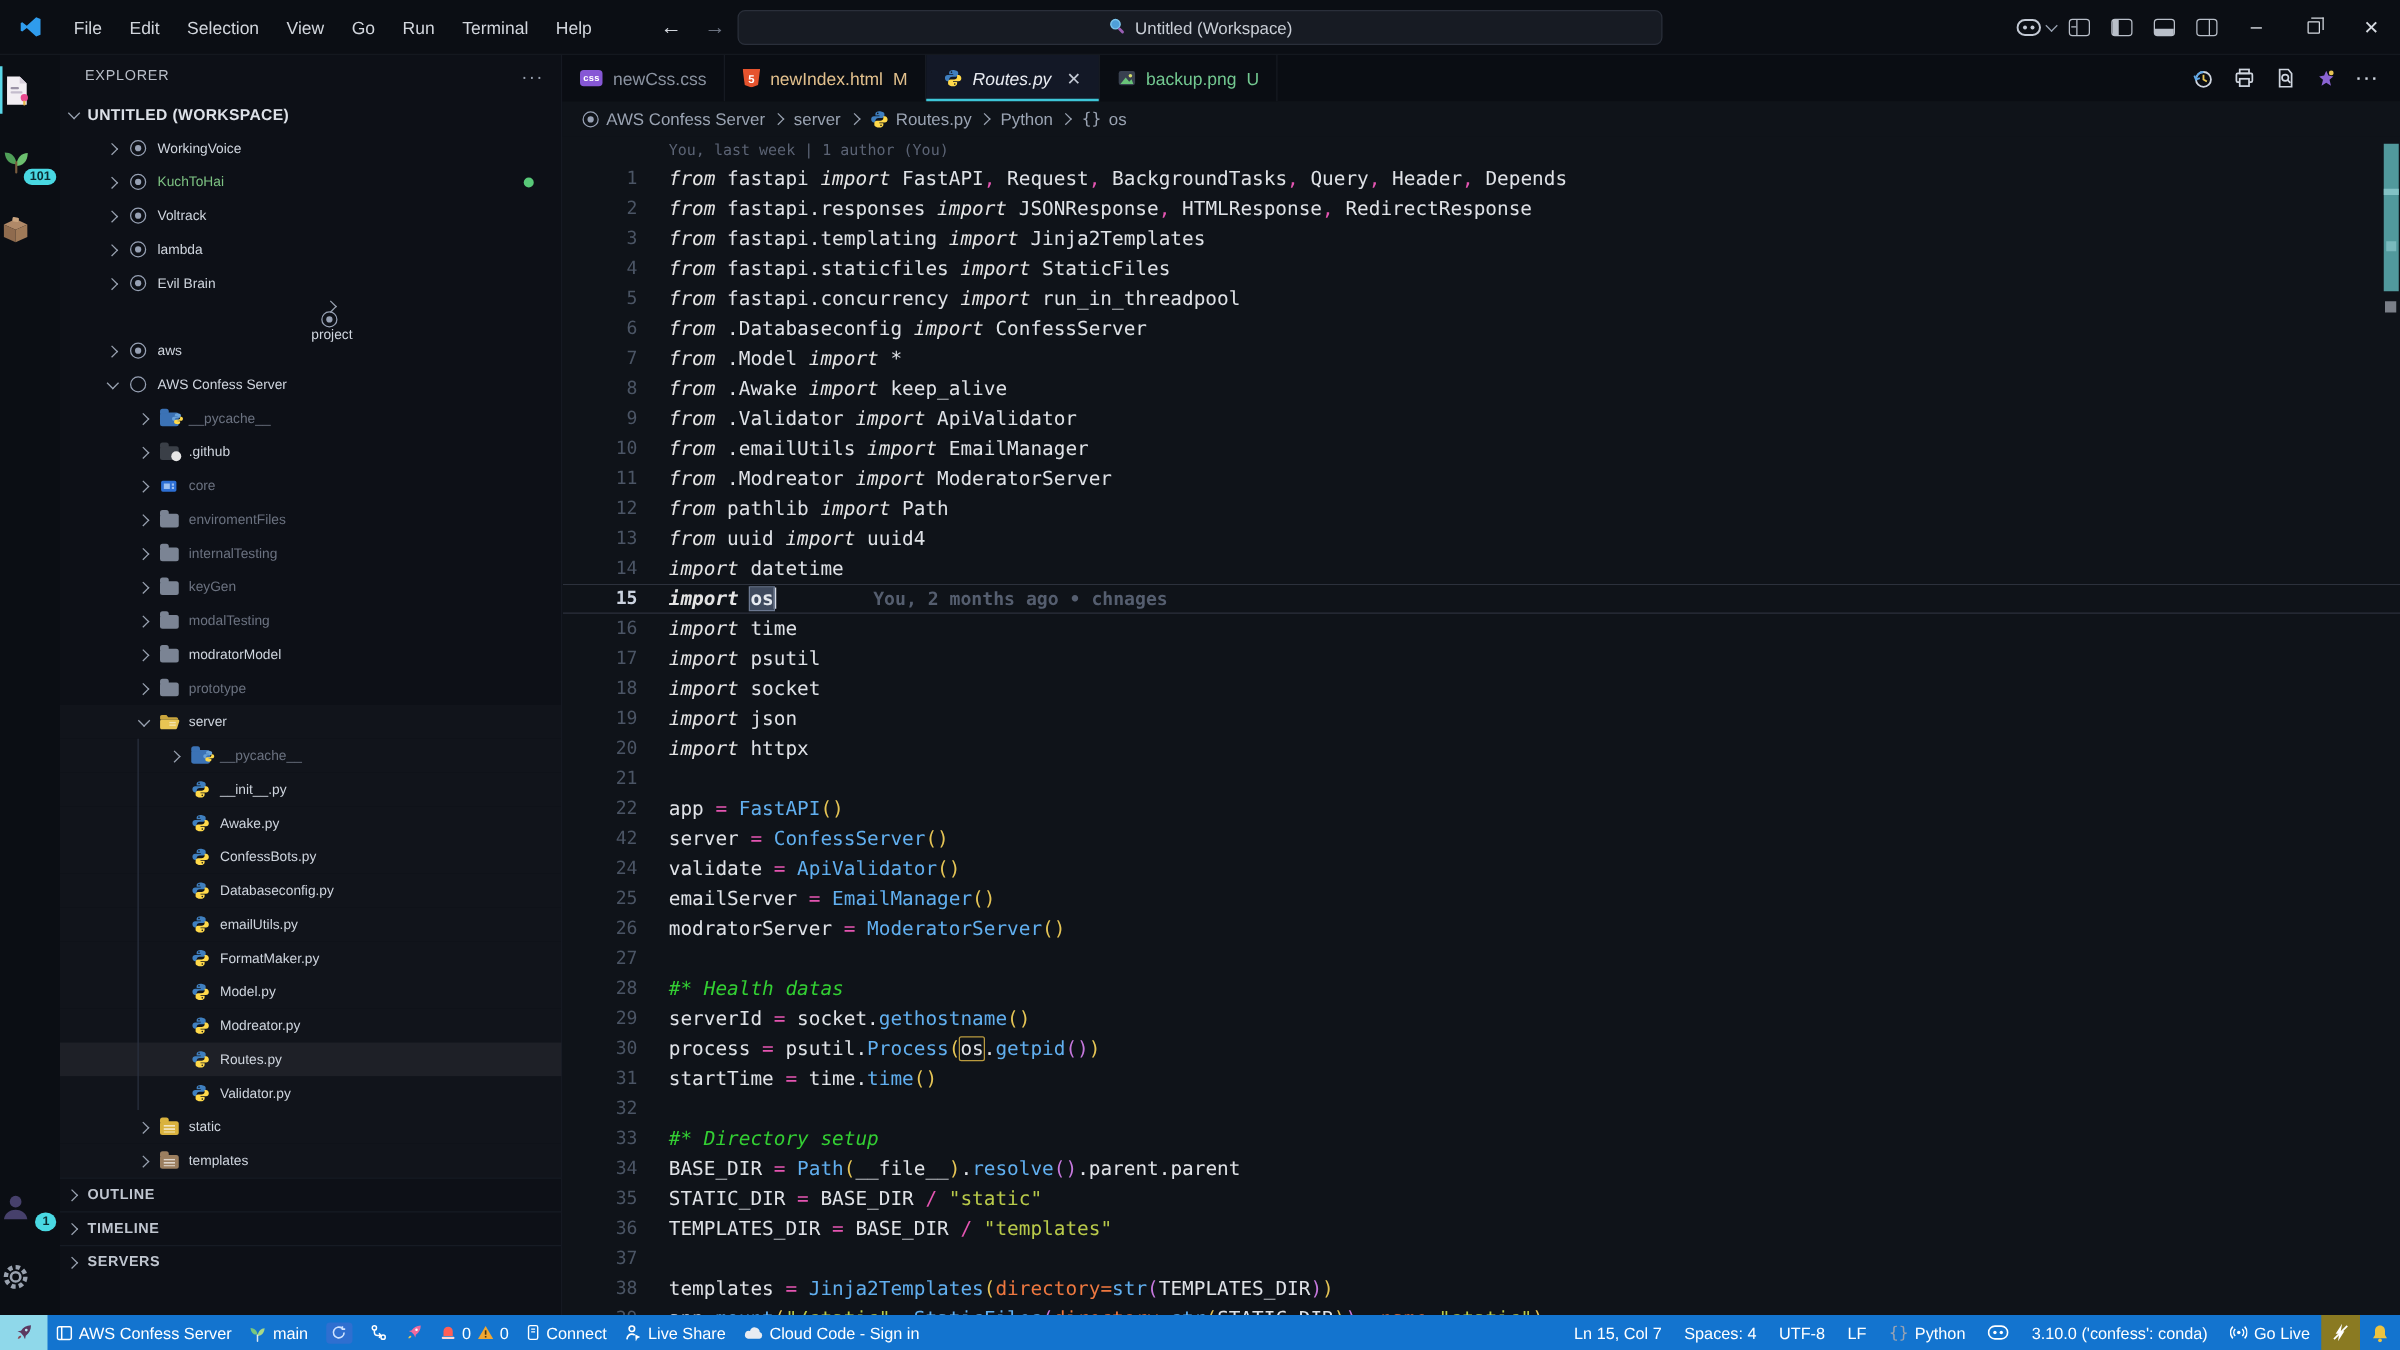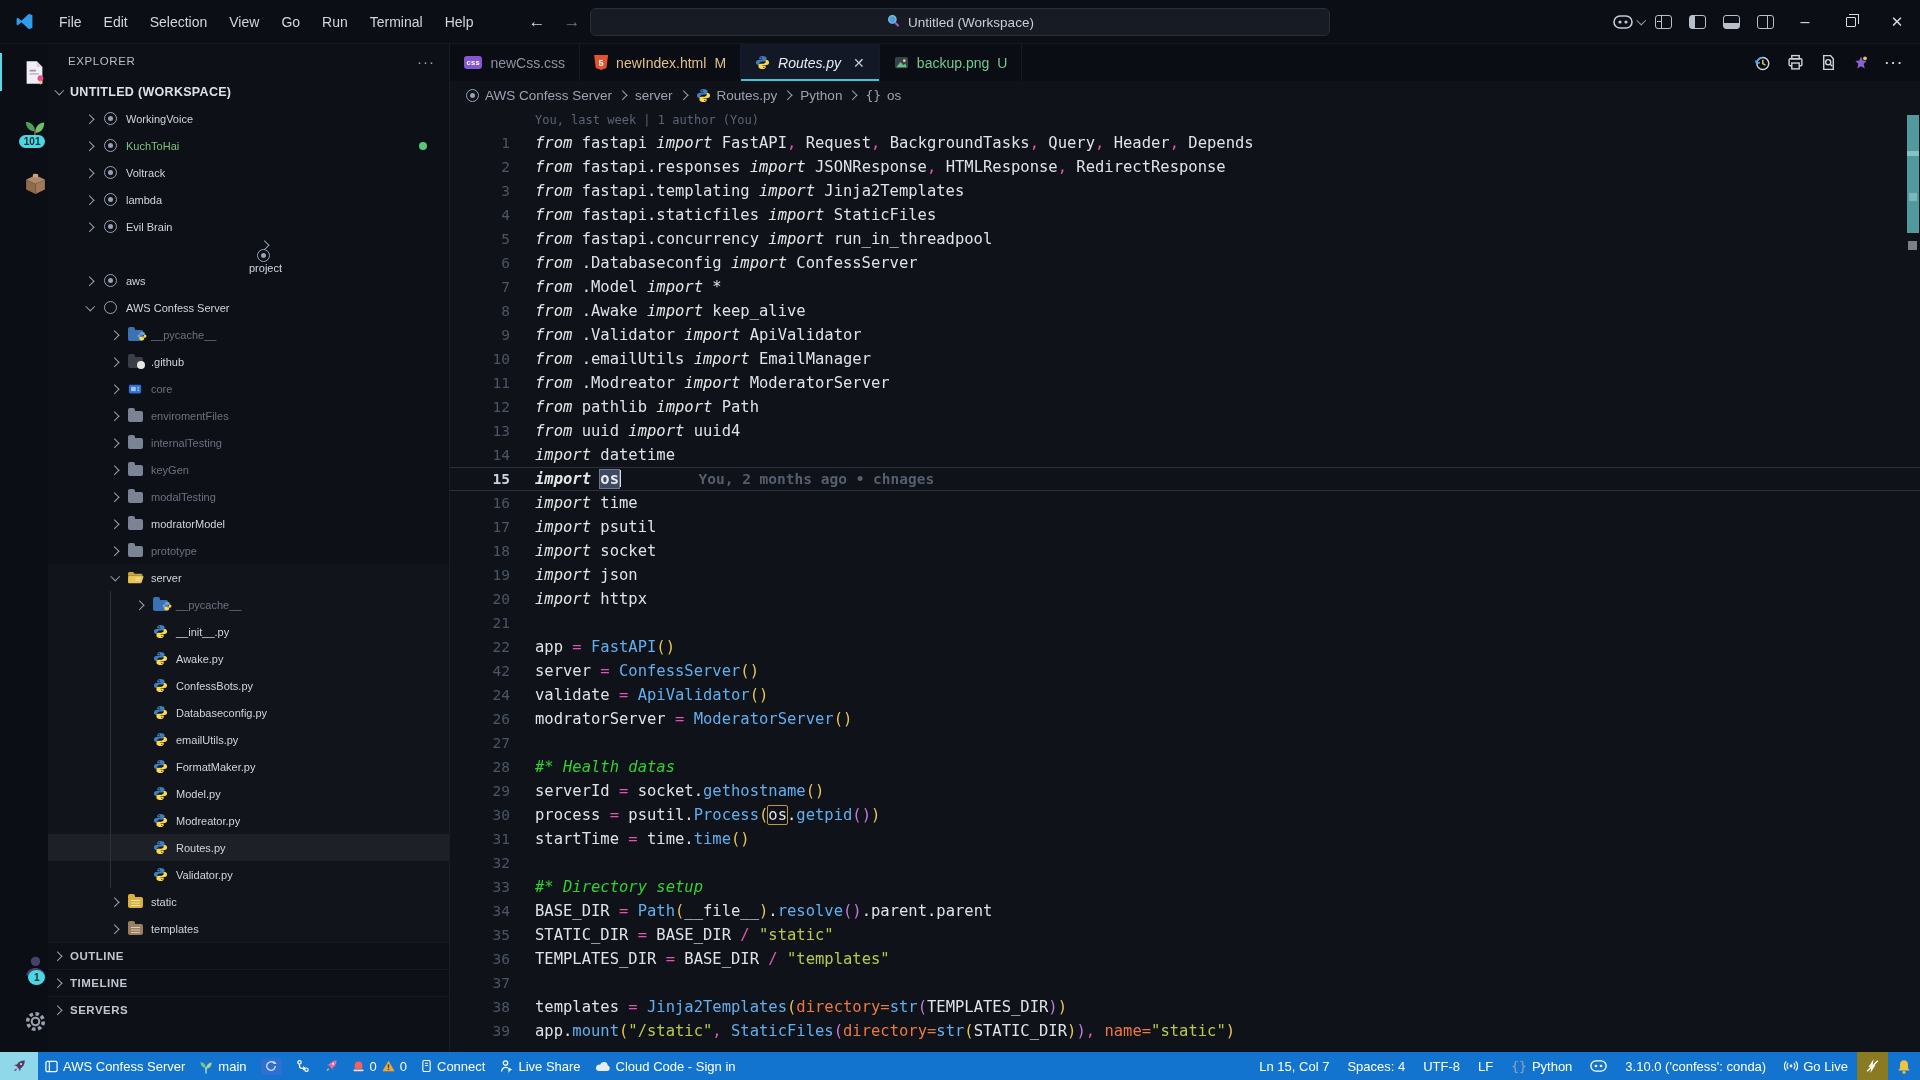--- a/index.html
+++ b/index.html
@@ -24,21 +24,21 @@
   .restore-glyph { width:10px; height:10px; border:1.2px solid #d7dbe2; border-radius:1px; position:relative; }
   .restore-glyph::before { content:""; position:absolute; left:2px; top:-4px; width:9px; height:9px; border-top:1.2px solid #d7dbe2; border-right:1.2px solid #d7dbe2; }
   .chev { display:inline-block; width:9px; height:9px; position:relative; }
   .chev::before { content:""; position:absolute; width:5.5px; height:5.5px; border-right:1.5px solid #9aa3b2; border-bottom:1.5px solid #9aa3b2; }
   .chev.r::before { transform:rotate(-45deg); left:0px; top:1.5px; }
   .chev.d::before { transform:rotate(45deg); left:1.5px; top:0px; }
 
   
   #main { display:flex; height:1008px; }
   #activitybar { width:48px; background:#0b0e14; display:flex; flex-direction:column; align-items:center; padding-top:5px; }
-  .act-item { width:48px; height:46px; display:flex; align-items:center; justify-content:flex-end; position:relative; margin-bottom:10px; }
+  .act-item { width:48px; height:46px; display:flex; align-items:center; justify-content:flex-start; position:relative; margin-bottom:10px; }
   .act-item.active::before { content:""; position:absolute; left:0; top:4px; bottom:4px; width:2px; background:#5ad7e8; }
   .act-badge { position:absolute; right:3px; bottom:3px; background:#49d8e2; color:#0b2b30; font-size:10px; font-weight:bold; border-radius:9px; padding:1.5px 4.5px; line-height:1; }
   .act-bottom { margin-top:auto; display:flex; flex-direction:column; align-items:center; }
 
   
   #sidebar { width:402px; background:#0d1017; border-right:1px solid #181d27; display:flex; flex-direction:column; color:#cfd5de; }
   .sb-header { height:34px; display:flex; align-items:center; padding:0 14px 0 20px; font-size:11.5px; letter-spacing:.6px; color:#b8bec8; }
   .sb-header .dots { margin-left:auto; color:#9aa3b2; font-size:15px; letter-spacing:1px; }
   .ws-row { height:27px; display:flex; align-items:center; gap:7px; padding-left:6px; font-weight:bold; font-size:12.5px; color:#dde1e8; letter-spacing:.3px; }
   #tree { position:relative; }
@@ -766,20 +766,21 @@
           <div class="code-line cur"><span class="ln">15</span><span class="lc"><span class="tk-k">import</span><span class="tk-v"> </span><span class="tk-hl1">os</span><span class="cursor-caret"></span><span class="inline-blame">You, 2 months ago • chnages</span></span></div>
           <div class="code-line"><span class="ln">16</span><span class="lc"><span class="tk-k">import</span><span class="tk-v"> time</span></span></div>
           <div class="code-line"><span class="ln">17</span><span class="lc"><span class="tk-k">import</span><span class="tk-v"> psutil</span></span></div>
           <div class="code-line"><span class="ln">18</span><span class="lc"><span class="tk-k">import</span><span class="tk-v"> socket</span></span></div>
           <div class="code-line"><span class="ln">19</span><span class="lc"><span class="tk-k">import</span><span class="tk-v"> json</span></span></div>
           <div class="code-line"><span class="ln">20</span><span class="lc"><span class="tk-k">import</span><span class="tk-v"> httpx</span></span></div>
           <div class="code-line"><span class="ln">21</span><span class="lc"></span></div>
           <div class="code-line"><span class="ln">22</span><span class="lc"><span class="tk-v">app </span><span class="tk-o">=</span><span class="tk-v"> </span><span class="tk-f">FastAPI</span><span class="tk-py">()</span></span></div>
           <div class="code-line"><span class="ln">42</span><span class="lc"><span class="tk-v">server </span><span class="tk-o">=</span><span class="tk-v"> </span><span class="tk-f">ConfessServer</span><span class="tk-py">()</span></span></div>
           <div class="code-line"><span class="ln">24</span><span class="lc"><span class="tk-v">validate </span><span class="tk-o">=</span><span class="tk-v"> </span><span class="tk-f">ApiValidator</span><span class="tk-py">()</span></span></div>
+          <div class="code-line"><span class="ln">25</span><span class="lc"><span class="tk-v">emailServer </span><span class="tk-o">=</span><span class="tk-v"> </span><span class="tk-f">EmailManager</span><span class="tk-py">()</span></span></div>
           <div class="code-line"><span class="ln">26</span><span class="lc"><span class="tk-v">modratorServer </span><span class="tk-o">=</span><span class="tk-v"> </span><span class="tk-f">ModeratorServer</span><span class="tk-py">()</span></span></div>
           <div class="code-line"><span class="ln">27</span><span class="lc"></span></div>
           <div class="code-line"><span class="ln">28</span><span class="lc"><span class="tk-c">#* Health datas</span></span></div>
           <div class="code-line"><span class="ln">29</span><span class="lc"><span class="tk-v">serverId </span><span class="tk-o">=</span><span class="tk-v"> socket.</span><span class="tk-f">gethostname</span><span class="tk-py">()</span></span></div>
           <div class="code-line"><span class="ln">30</span><span class="lc"><span class="tk-v">process </span><span class="tk-o">=</span><span class="tk-v"> psutil.</span><span class="tk-f">Process</span><span class="tk-py">(</span><span class="tk-hl2">os</span><span class="tk-v">.</span><span class="tk-f">getpid</span><span class="tk-pp">()</span><span class="tk-py">)</span></span></div>
           <div class="code-line"><span class="ln">31</span><span class="lc"><span class="tk-v">startTime </span><span class="tk-o">=</span><span class="tk-v"> time.</span><span class="tk-f">time</span><span class="tk-py">()</span></span></div>
           <div class="code-line"><span class="ln">32</span><span class="lc"></span></div>
           <div class="code-line"><span class="ln">33</span><span class="lc"><span class="tk-c">#* Directory setup</span></span></div>
           <div class="code-line"><span class="ln">34</span><span class="lc"><span class="tk-v">BASE_DIR </span><span class="tk-o">=</span><span class="tk-v"> </span><span class="tk-f">Path</span><span class="tk-py">(</span><span class="tk-v">__file__</span><span class="tk-py">)</span><span class="tk-v">.</span><span class="tk-f">resolve</span><span class="tk-pp">()</span><span class="tk-v">.parent.parent</span></span></div>
           <div class="code-line"><span class="ln">35</span><span class="lc"><span class="tk-v">STATIC_DIR </span><span class="tk-o">=</span><span class="tk-v"> BASE_DIR </span><span class="tk-o">/</span><span class="tk-v"> </span><span class="tk-s">"static"</span></span></div>

